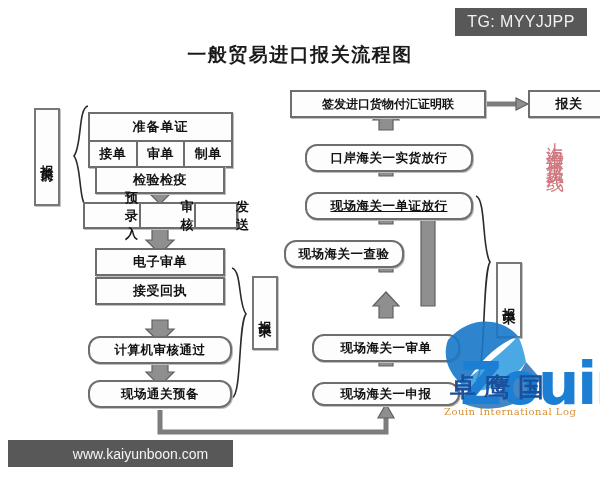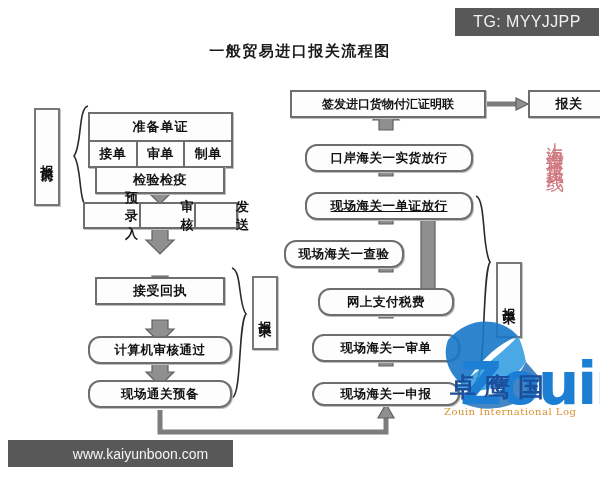--- a/index.html
+++ b/index.html
@@ -5,39 +5,39 @@
   html,body{margin:0;padding:0;}
   body{
     width:600px;height:480px;position:relative;overflow:hidden;
     background:#ffffff;
     font-family:"DejaVu Sans","Liberation Sans",sans-serif;
   }
   #stage{position:absolute;left:0;top:0;width:600px;height:480px;}
 
   
   .tg-badge{
-    position:absolute;left:455px;top:8px;width:144px;height:28px;
+    position:absolute;left:455px;top:8px;width:132px;height:28px;
     background:#585858;color:#f2f2f2;
     font-size:16px;letter-spacing:.4px;
     display:flex;align-items:center;justify-content:center;
     font-family:"Liberation Sans",sans-serif;
   }
   
   .url-badge{
     position:absolute;left:8px;top:440px;width:185px;height:27px;
     background:#585858;color:#f4f4f4;font-size:14px;
     display:flex;align-items:center;justify-content:center;
     font-family:"Liberation Sans",sans-serif;
     padding-left:40px;
   }
 
   
   .chart-title{
     position:absolute;left:0;top:42px;width:600px;text-align:center;
-    font-size:15px;font-weight:bold;color:#1a1a1a;letter-spacing:1.5px;
+    font-size:19px;font-weight:bold;color:#1a1a1a;letter-spacing:1.5px;
   }
 
   
   .node{
     position:absolute;box-sizing:border-box;
     background:#fdfdfd;
     border:2px solid #6e6e6e;
     box-shadow:1px 1px 0 #bdbdbd;
     display:flex;align-items:center;justify-content:center;
     font-size:13px;font-weight:bold;color:#121212;
@@ -213,34 +213,34 @@
   </div>
 
   <div class="node" style="left:95px;top:166px;width:130px;height:28px;">检验检疫</div>
 
   <div class="rowbox" style="left:83px;top:202px;width:155px;height:27px;">
     <div class="cell">预录入</div>
     <div class="cell">审核</div>
     <div class="cell">发送</div>
   </div>
 
+  <div class="node" style="left:95px;top:248px;width:130px;height:28px;">电子审单</div>
 
   <div class="node" style="left:95px;top:277px;width:130px;height:28px;">接受回执</div>
 
   <div class="node sm" style="left:88px;top:336px;width:144px;height:28px;">计算机审核通过</div>
 
   <div class="node sm" style="left:88px;top:380px;width:144px;height:28px;">现场通关预备</div>
 
   <div class="vlabel" style="left:252px;top:276px;width:26px;height:74px;">报关中</div>
 
   <div class="node sm" style="left:312px;top:382px;width:148px;height:24px;">现场海关一申报</div>
 
   <div class="node sm" style="left:312px;top:334px;width:148px;height:28px;">现场海关一审单</div>
 
-  <div class="node sm" style="left:318px;top:288px;width:136px;height:28px;">网上支付税费</div>
 
   <div class="node sm" style="left:284px;top:240px;width:120px;height:28px;">现场海关一查验</div>
 
   <div class="node sm" style="left:305px;top:192px;width:168px;height:28px;text-decoration:underline;">现场海关一单证放行</div>
 
   <div class="node sm" style="left:305px;top:144px;width:168px;height:28px;">口岸海关一实货放行</div>
 
   <div class="node tiny" style="left:290px;top:90px;width:196px;height:28px;">签发进口货物付汇证明联</div>
 
   <div class="node" style="left:528px;top:90px;width:82px;height:28px;">报关</div>

